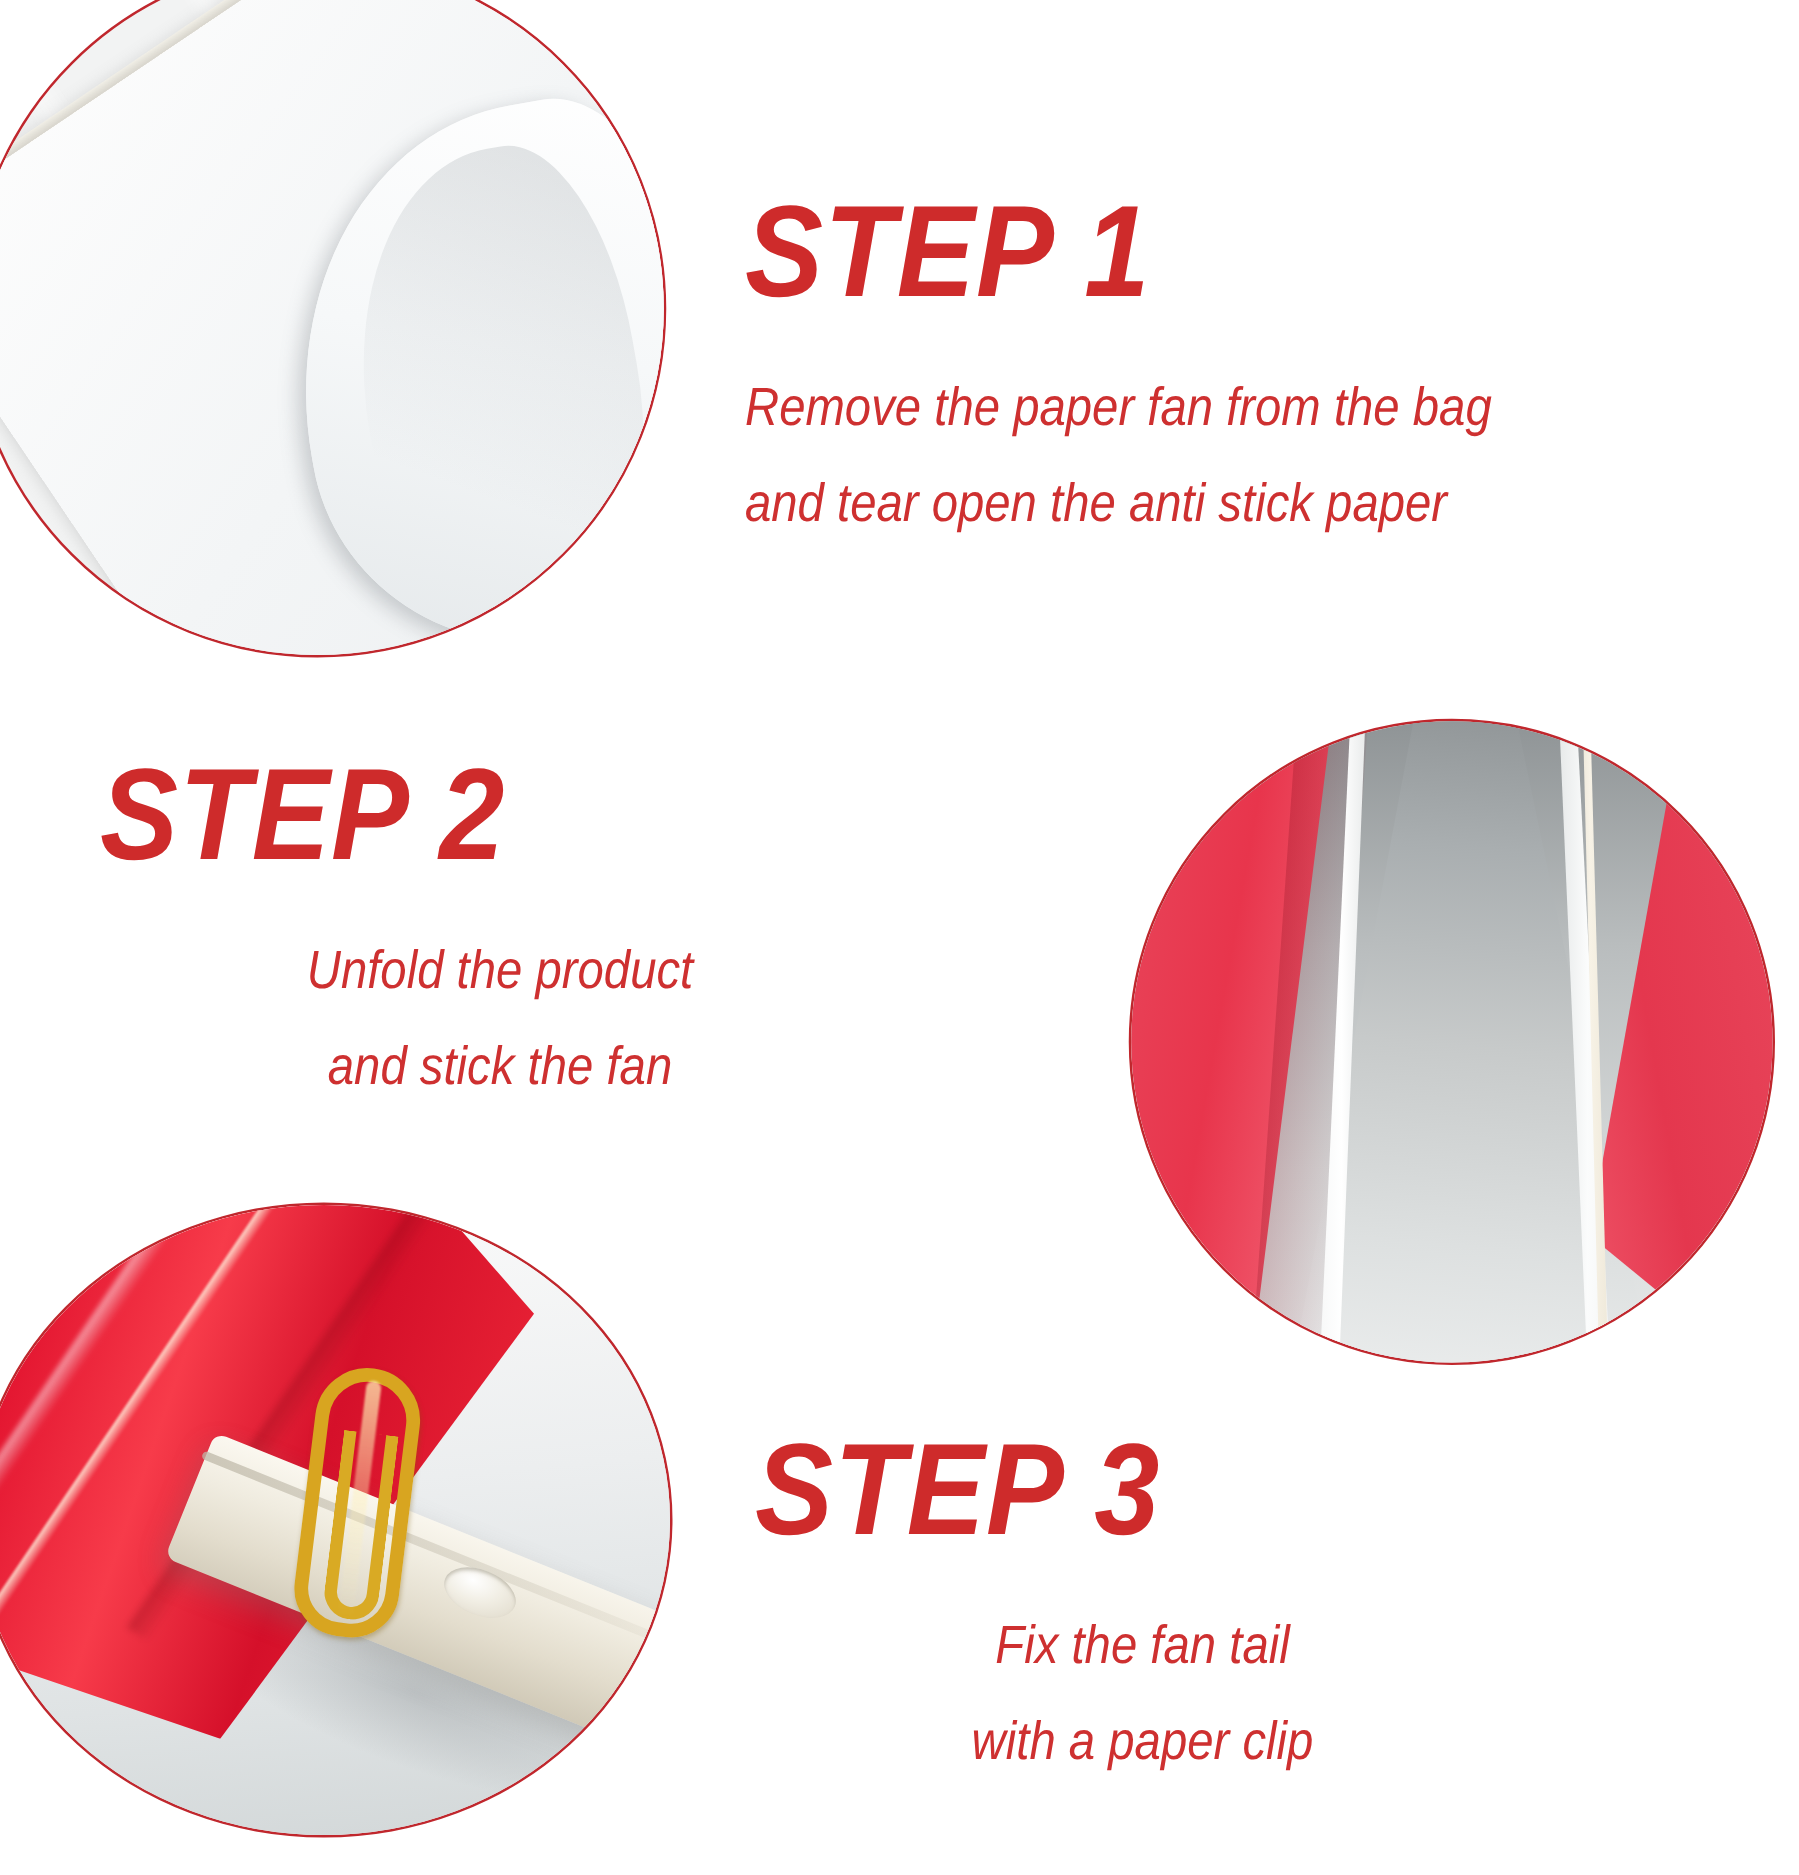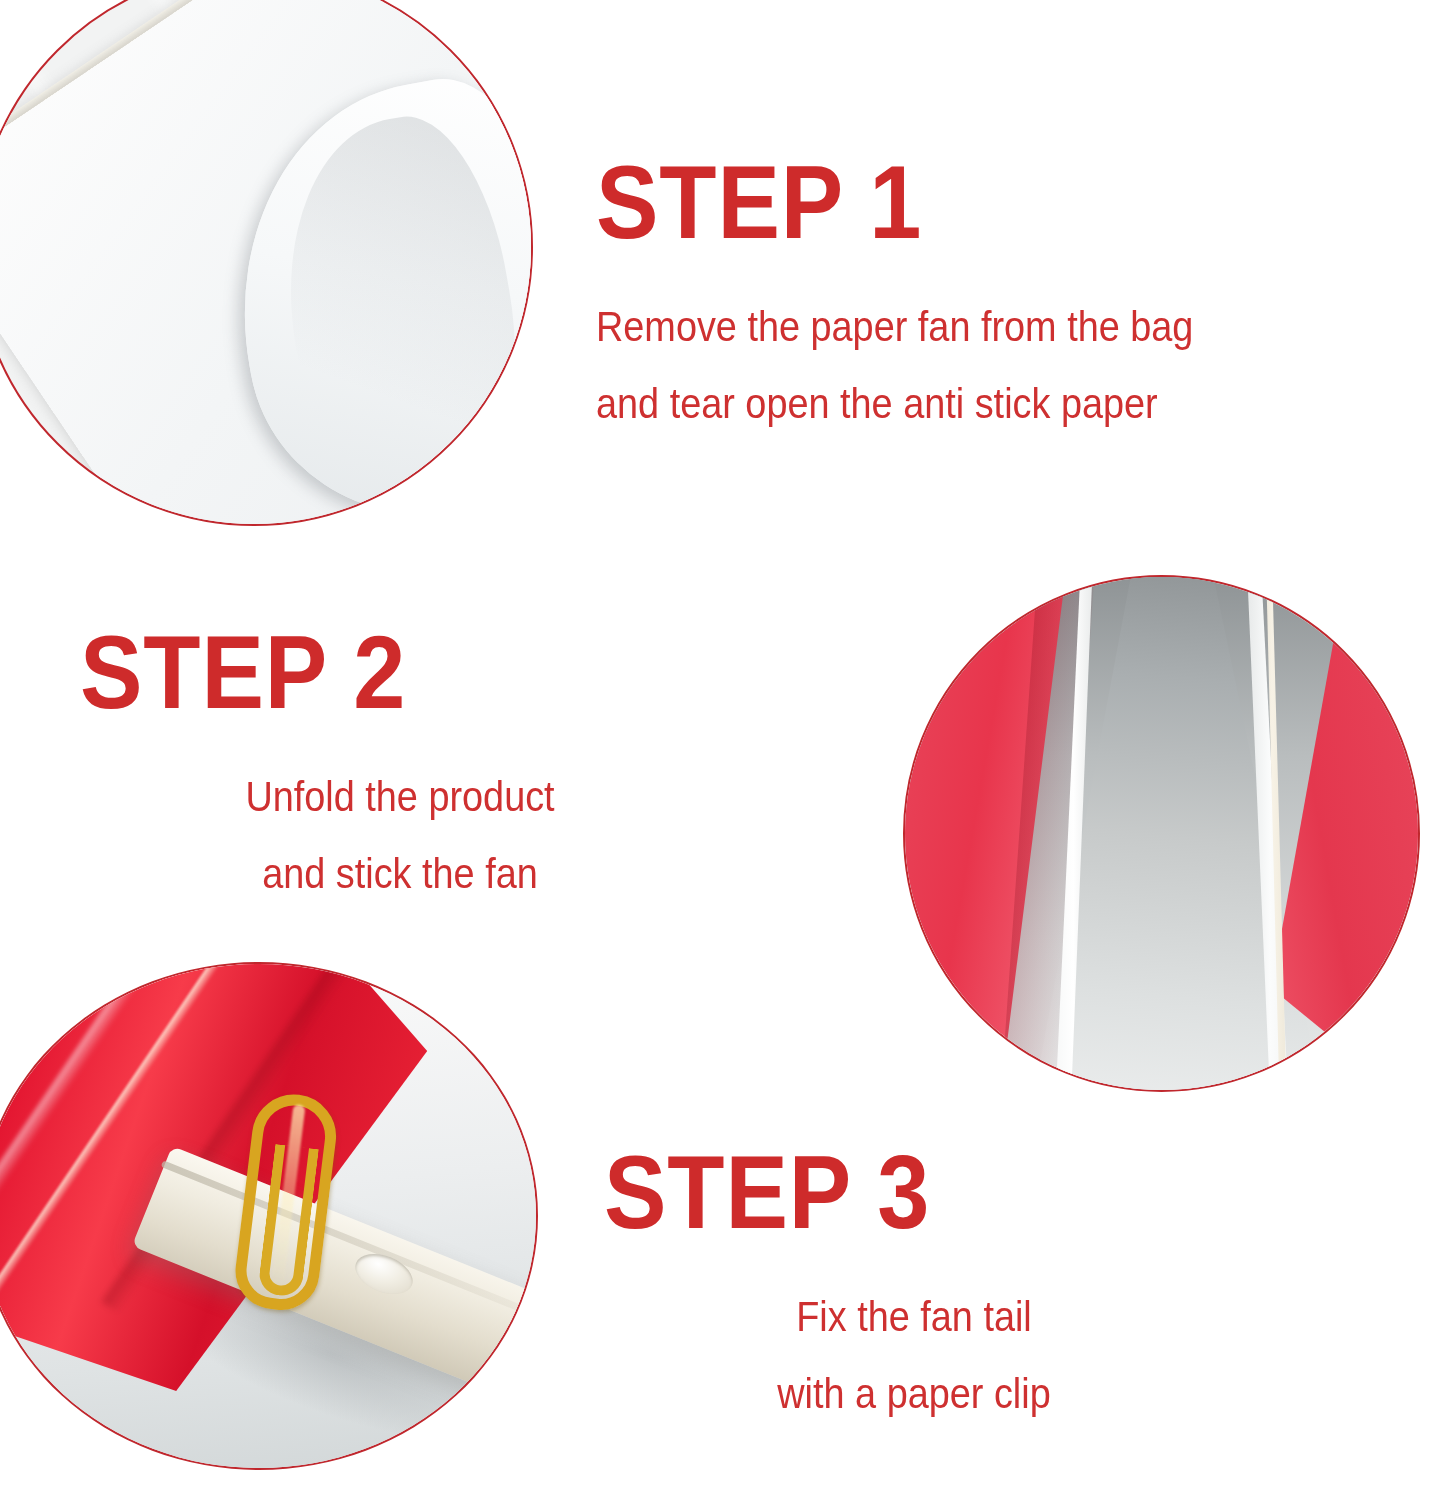--- a/index.html
+++ b/index.html
@@ -257,21 +257,21 @@
   }
   
   #c3-shadow {
     left: 160px; top: 330px;
     width: 380px; height: 120px;
     background: radial-gradient(ellipse at 50% 50%, rgba(140,145,148,.40) 0%, rgba(255,255,255,0) 70%);
     transform: rotate(20deg);
   }
 
   
-  .step-block { position: absolute; }
+  .step-block { position: absolute; font-style: italic; }
   .step-title {
     font-family: "Liberation Sans", sans-serif;
     font-weight: 700;
     color: #CE2B2B;
     letter-spacing: 1px;
     line-height: 1;
     margin: 0;
     transform: scaleX(0.90);
     transform-origin: left center;
     white-space: nowrap;
@@ -284,21 +284,21 @@
     white-space: nowrap;
     transform: scaleX(0.88);
   }
   .step-desc .line { display: block; }
 
   #text-step1 { left: 596px; top: 150px; text-align: left; }
   #text-step1 .step-title { font-size: 104px; }
   #text-step1 .step-desc  { font-size: 43px; line-height: 1.78; margin-top: 34px;
                             transform-origin: left center; }
 
-  #text-step2 { left: 80px; top: 620px; text-align: left; }
+  #text-step2 { left: 80px; top: 600px; text-align: left; }
   #text-step2 .step-title { font-size: 104px; }
   #text-step2 .step-desc  { font-size: 43px; line-height: 1.78; margin-top: 34px;
                             transform-origin: center center; text-align: center;
                             width: 640px; }
 
   #text-step3 { left: 604px; top: 1140px; text-align: left; }
   #text-step3 .step-title { font-size: 104px; }
   #text-step3 .step-desc  { font-size: 43px; line-height: 1.78; margin-top: 34px;
                             transform-origin: center center; text-align: center;
                             width: 620px; }

